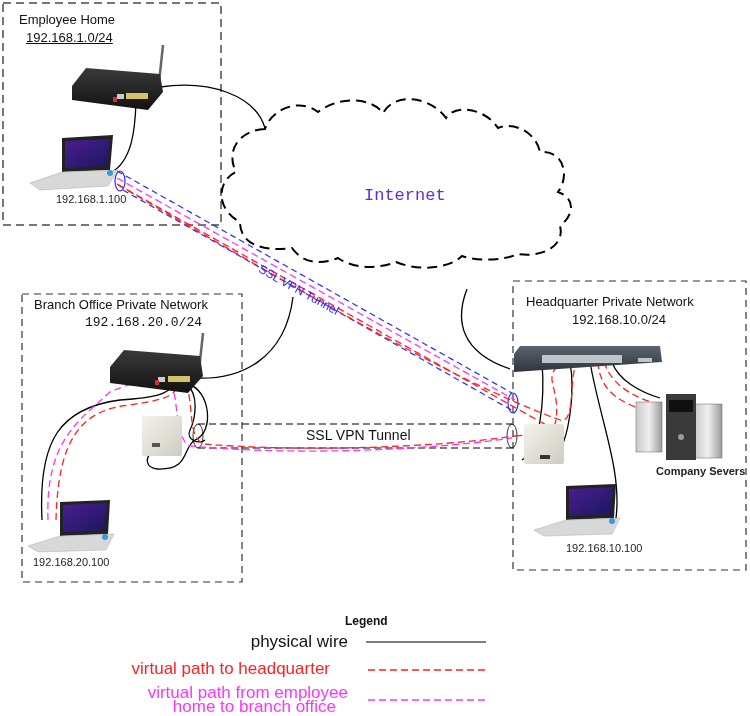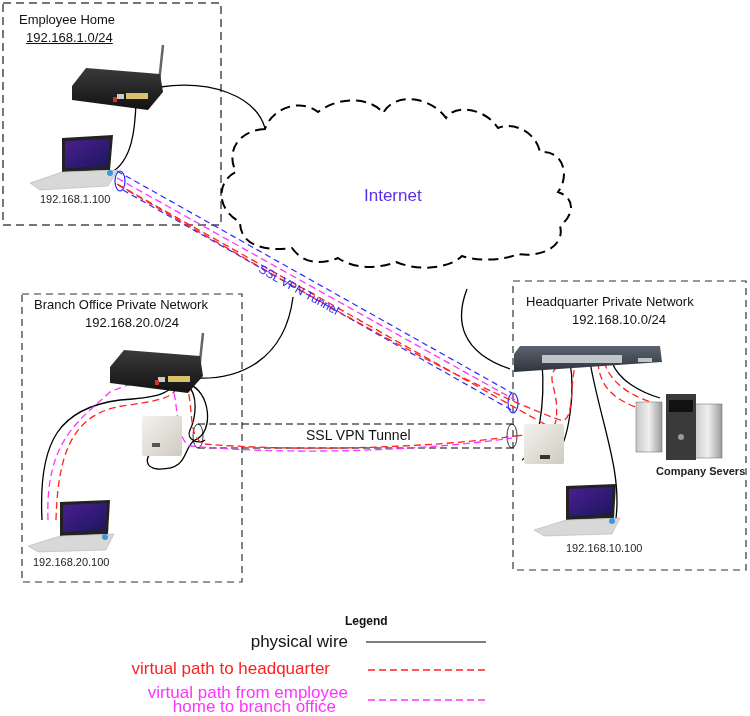--- a/index.html
+++ b/index.html
@@ -1,21 +1,21 @@
 <!DOCTYPE html>
 <html><head>
 <meta charset="utf-8">
 <style>
   html, body { margin: 0; padding: 0; background: #ffffff; }
   body { width: 750px; height: 716px; position: relative; overflow: hidden; font-family: "Liberation Sans", sans-serif; }
   #stage { position: absolute; left: 0; top: 0; width: 750px; height: 716px; }
   .txt { position: absolute; white-space: nowrap; font-family: "Liberation Sans", sans-serif; }
   .zone-title { font-size: 13px; color: #111; line-height: 18px; margin-left: 8px; }
   .ip { font-size: 11px; color: #222; }
-  .internet { font-size: 17px; color: #5a2ee6; }
+  .internet { font-size: 17px; color: #5a2ee6; font-family: Liberation Mono, monospace; }
   .legend-title { font-size: 12px; color: #111; font-weight: bold; }
   .legend-lbl { font-size: 17px; text-align: right; line-height: 14px; }
 </style>
 </head>
 <body>
 
 <svg id="stage" width="750" height="716" viewBox="0 0 750 716">
   <defs>
     <linearGradient id="routerGrad" x1="0" y1="0" x2="0" y2="1">
       <stop offset="0" stop-color="#3a3a3a"></stop>
@@ -156,24 +156,24 @@
   <g>
     <path d="M566,486 L616,484 L614,518 L566,520 Z" fill="#222"></path>
     <path d="M569,489 L613,487 L611,514 L569,516 Z" fill="url(#screenGrad)"></path>
     <path d="M534,530 L566,520 L620,518 L612,534 L544,536 Z" fill="#d8d8d8" stroke="#aaa" stroke-width="0.5"></path>
     <circle cx="612" cy="521" r="3" fill="#3a9ad9"></circle>
   </g>
 </svg>
 
 <div class="txt zone-title" style="left:11px;top:11px;">Employee Home</div>
 <div class="txt zone-title" style="left:18px;top:29px;text-decoration:underline;">192.168.1.0/24</div>
-<div class="txt ip" style="left:40px;top:193px;">192.168.1.100</div>
+<div class="txt ip" style="left:56px;top:193px;">192.168.1.100</div>
 
 <div class="txt zone-title" style="left:26px;top:296px;">Branch Office Private Network</div>
-<div class="txt zone-title" style="left:77px;top:314px;">192.168.20.0/24</div>
+<div class="txt zone-title" style="left:77px;top:314px;font-family:Liberation Mono, monospace;">192.168.20.0/24</div>
 <div class="txt ip" style="left:33px;top:556px;">192.168.20.100</div>
 
 <div class="txt zone-title" style="left:518px;top:293px;">Headquarter Private Network</div>
 <div class="txt zone-title" style="left:564px;top:311px;">192.168.10.0/24</div>
 <div class="txt ip" style="left:656px;top:465px;font-weight:bold;">Company Severs</div>
 <div class="txt ip" style="left:539px;top:542px;margin-left:27px;">192.168.10.100</div>
 
 <div class="txt internet" style="left:364px;top:186px;">Internet</div>
 
 <div class="txt" style="left:263px;top:262px;font-size:12px;color:#2a2aff;transform:rotate(29deg);transform-origin:left top;">SSL VPN Tunnel</div>

